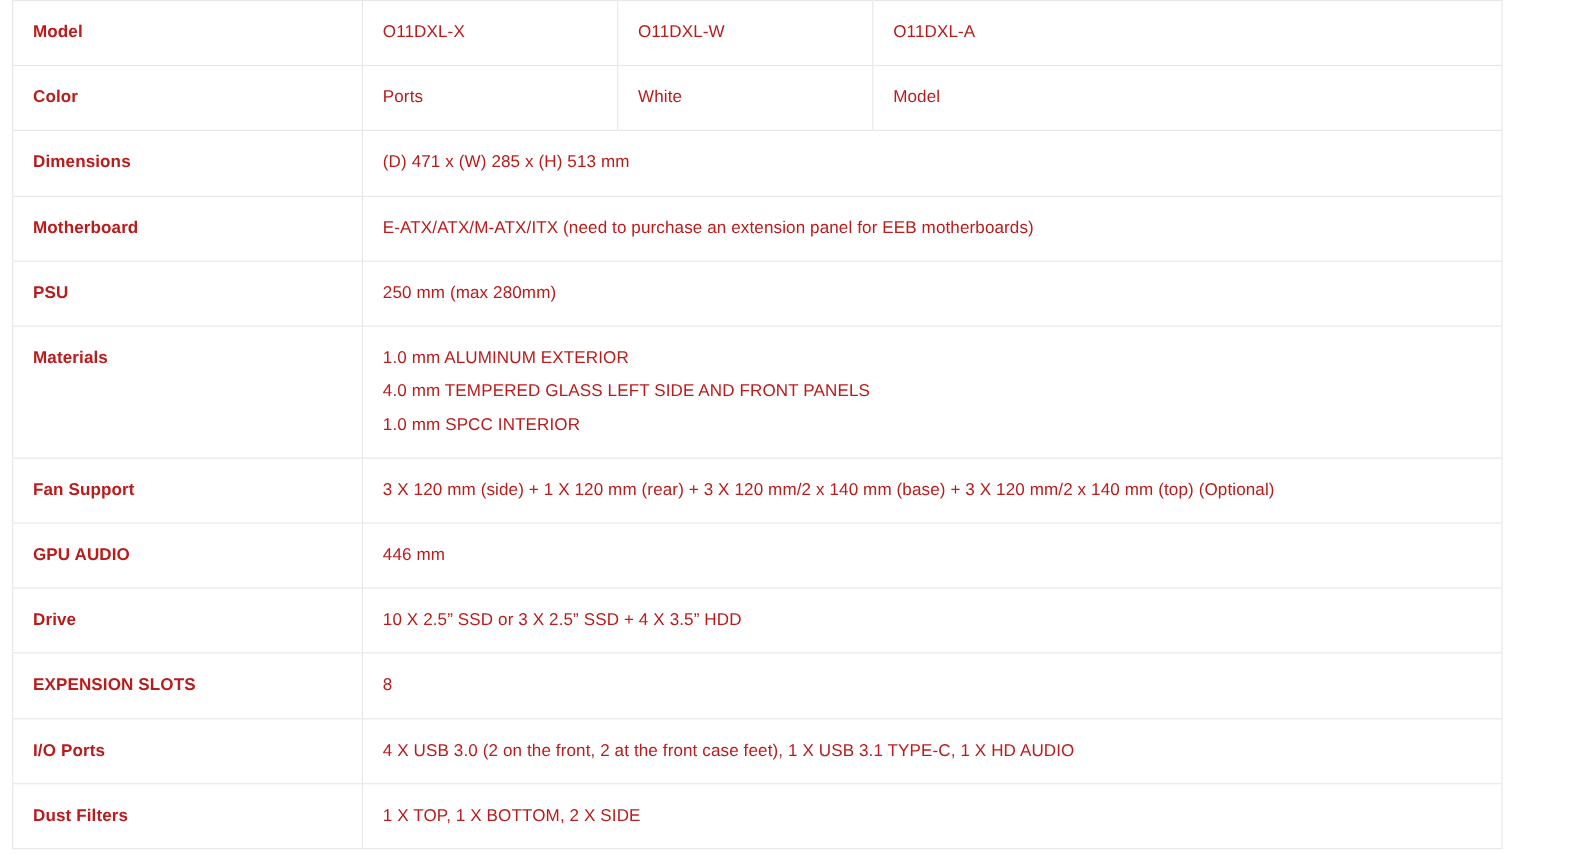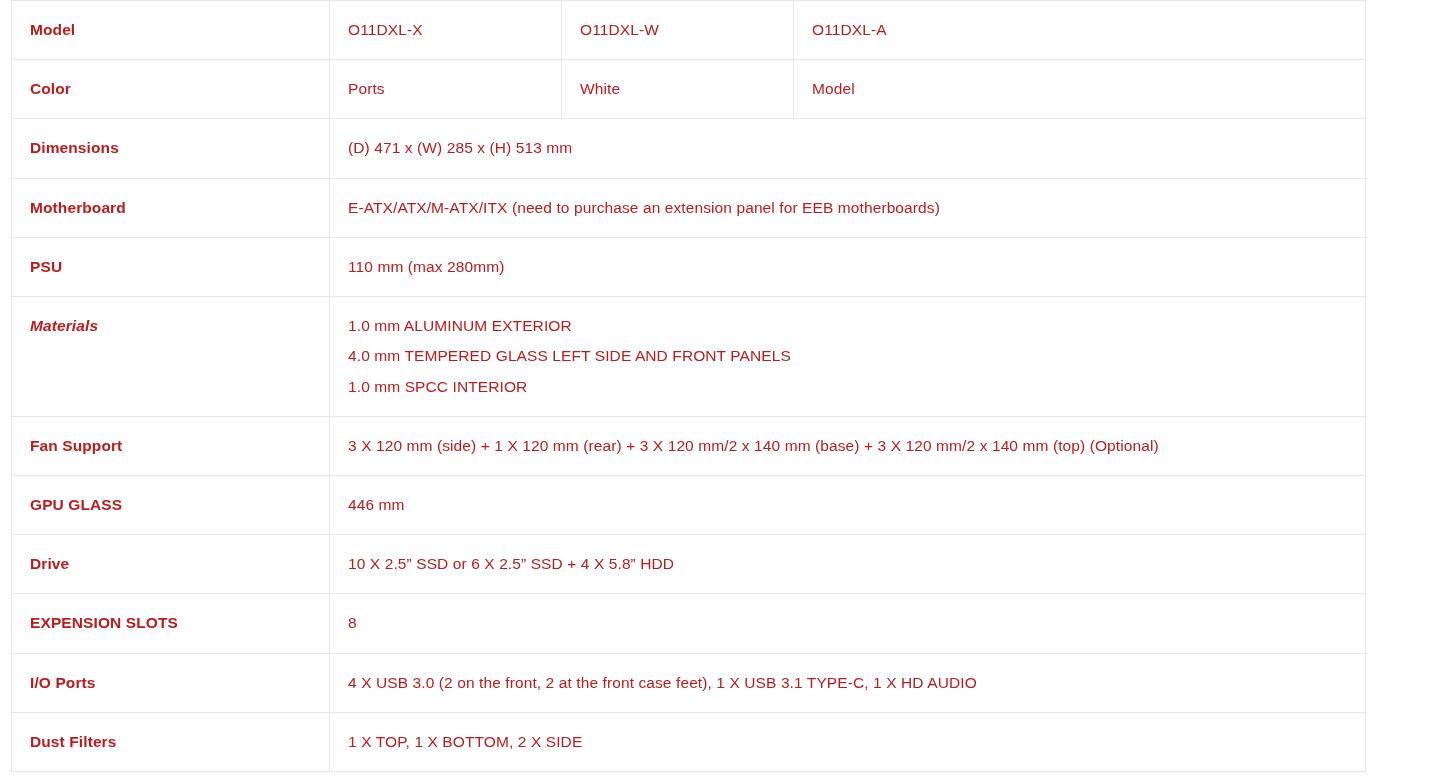--- a/index.html
+++ b/index.html
@@ -90,44 +90,44 @@
         <td colspan="3" class="val-last">(D) 471 x (W) 285 x (H) 513 mm</td>
       </tr>
 
       <tr>
         <td class="label-cell">Motherboard</td>
         <td colspan="3" class="val-last">E-ATX/ATX/M-ATX/ITX (need to purchase an extension panel for EEB motherboards)</td>
       </tr>
 
       <tr>
         <td class="label-cell">PSU</td>
-        <td colspan="3" class="val-last">110 mm (max 280mm)</td>
+        <td colspan="3" class="val-last">250 mm (max 280mm)</td>
       </tr>
 
       <tr class="tall-row">
-        <td class="label-cell" style="vertical-align: top; font-style: italic;">Materials</td>
+        <td class="label-cell" style="vertical-align: top;">Materials</td>
         <td colspan="3" class="val-last multiline">1.0 mm ALUMINUM EXTERIOR
 4.0 mm TEMPERED GLASS LEFT SIDE AND FRONT PANELS
 1.0 mm SPCC INTERIOR</td>
       </tr>
 
       <tr>
         <td class="label-cell">Fan Support</td>
         <td colspan="3" class="val-last">3 X 120 mm (side) + 1 X 120 mm (rear) + 3 X 120 mm/2 x 140 mm (base) + 3 X 120 mm/2 x 140 mm (top) (Optional)</td>
       </tr>
 
       <tr>
-        <td class="label-cell">GPU GLASS</td>
+        <td class="label-cell">GPU AUDIO</td>
         <td colspan="3" class="val-last">446 mm</td>
       </tr>
 
 
       <tr>
         <td class="label-cell">Drive</td>
-        <td colspan="3" class="val-last">10 X 2.5” SSD or 6 X 2.5” SSD + 4 X 5.8” HDD</td>
+        <td colspan="3" class="val-last">10 X 2.5” SSD or 3 X 2.5” SSD + 4 X 3.5” HDD</td>
       </tr>
 
       <tr>
         <td class="label-cell">EXPENSION SLOTS</td>
         <td colspan="3" class="val-last">8</td>
       </tr>
 
       <tr>
         <td class="label-cell">I/O Ports</td>
         <td colspan="3" class="val-last">4 X USB 3.0 (2 on the front, 2 at the front case feet), 1 X USB 3.1 TYPE-C, 1 X HD AUDIO</td>

